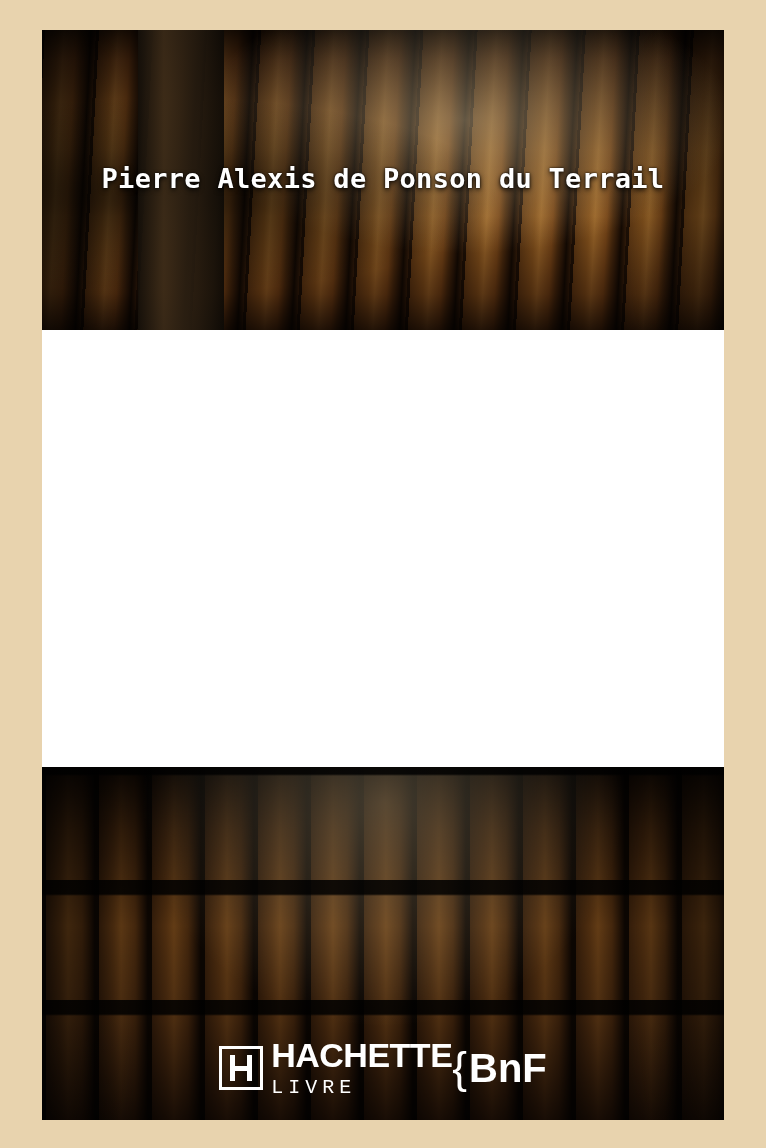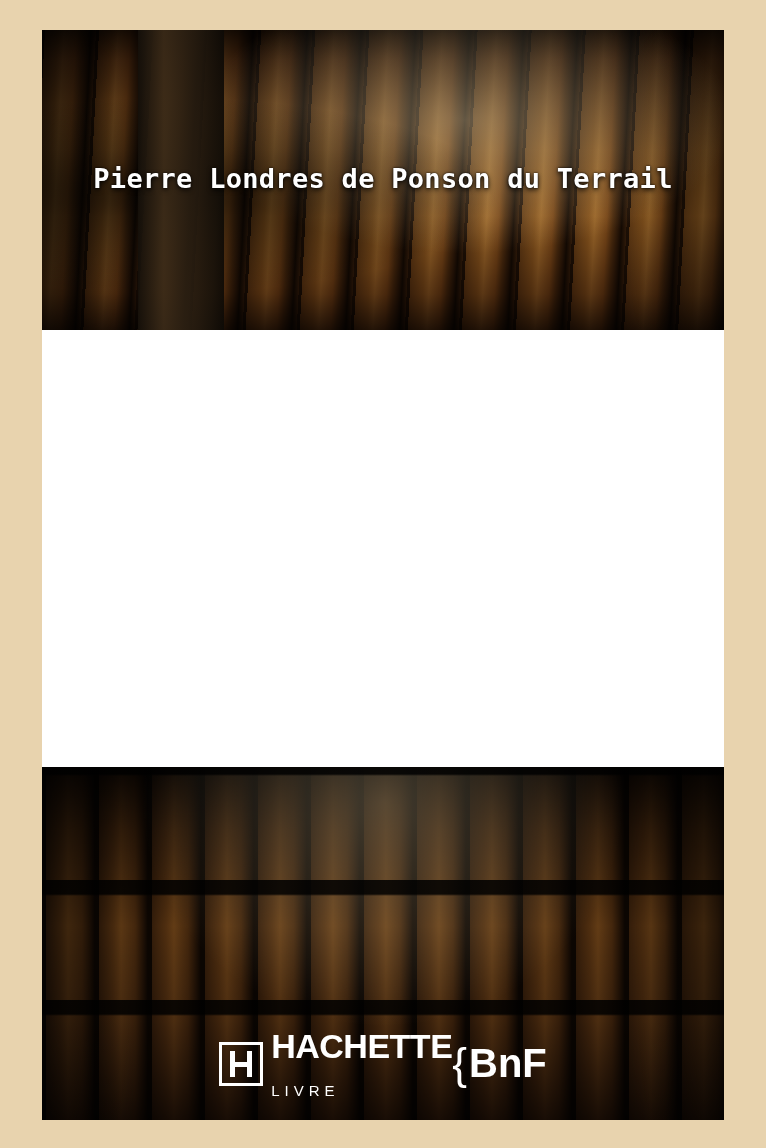--- a/index.html
+++ b/index.html
@@ -194,24 +194,24 @@
     line-height: 1;
     color: #ffffff;
   }
   .hachette-name {
     font-family: "Liberation Sans", sans-serif;
     font-size: 34px;
     font-weight: 700;
     letter-spacing: -0.5px;
   }
   .hachette-sub {
-    font-family: Liberation Sans, sans-serif;
-    font-size: 15px;
+    font-family: Liberation Mono, monospace;
+    font-size: 20px;
     letter-spacing: 5px;
-    margin-top: 20px;
+    margin-top: 6px;
   }
   .bnf {
     color: #ffffff;
     font-family: "Liberation Sans", sans-serif;
     font-size: 40px;
     font-weight: 700;
     letter-spacing: 0px;
     display: flex;
     align-items: center;
   }
@@ -225,21 +225,21 @@
 <body>
 
 <div class="page">
   <div class="cover">
 
     <div class="band band-top">
       <div class="spines-top"></div>
       <div class="dark-book"></div>
     </div>
 
-    <div class="author">Pierre Londres de Ponson du Terrail</div>
+    <div class="author">Pierre Alexis de Ponson du Terrail</div>
 
 
     <div class="band band-bottom">
       <div class="spines-bottom"></div>
 
       <div class="logos">
         <div class="hachette">
           <div class="hachette-mark">
               <i></i>
             </div>

